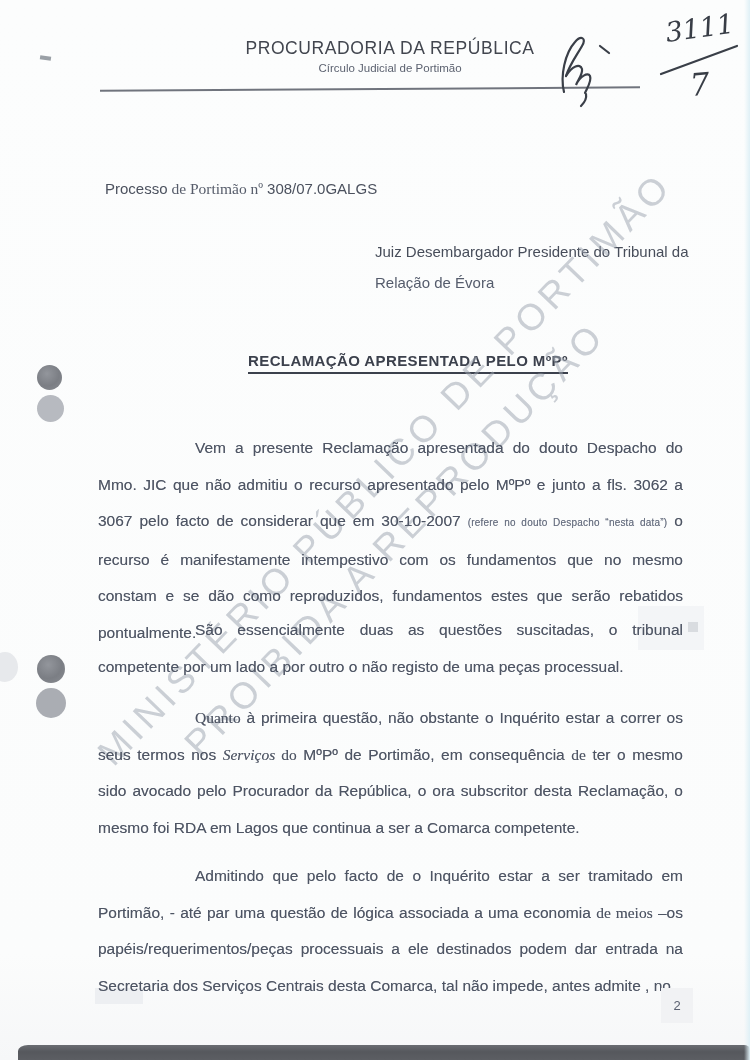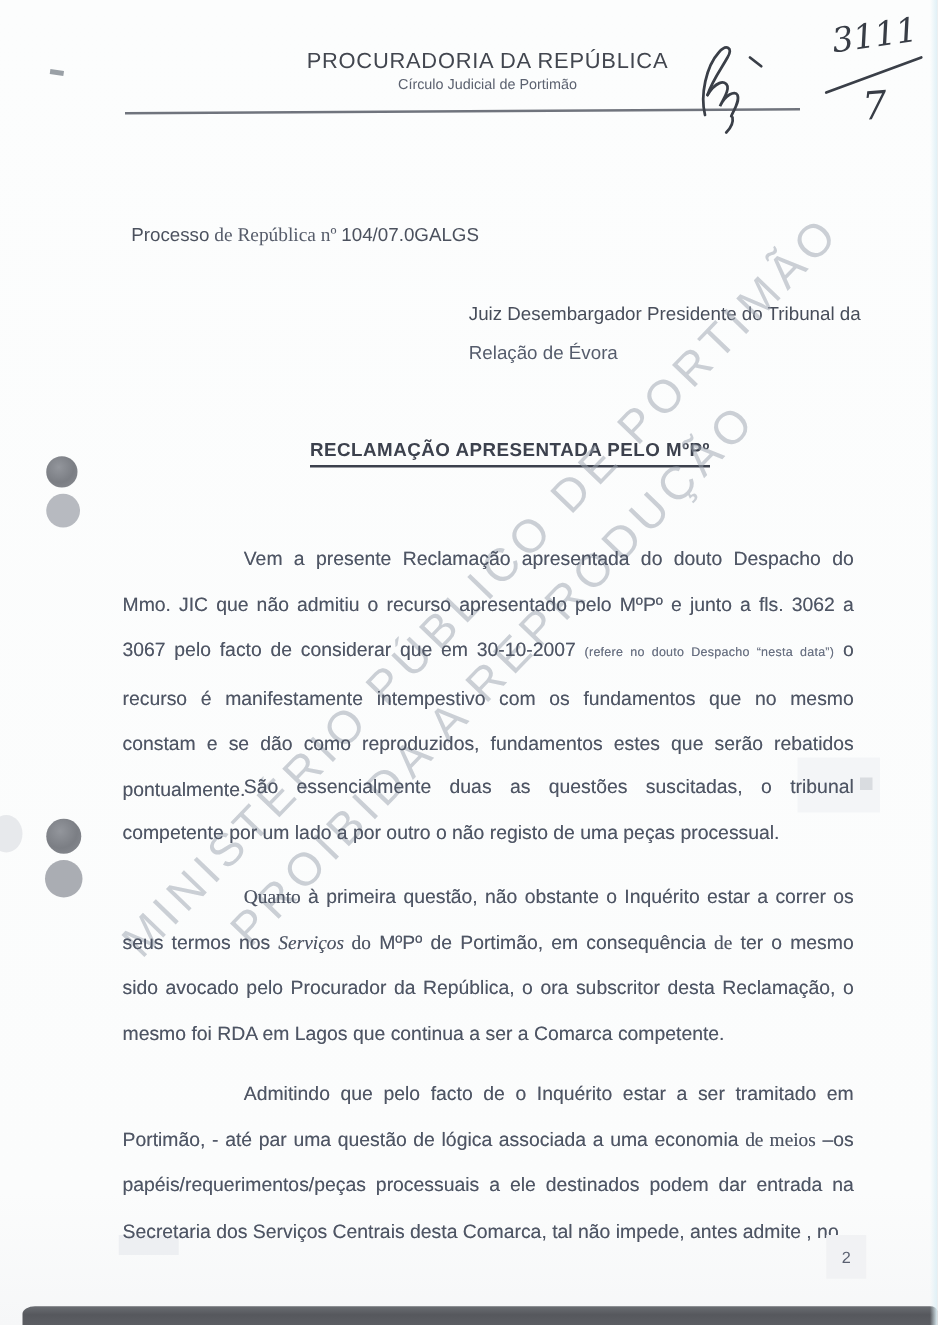--- a/index.html
+++ b/index.html
@@ -85,21 +85,21 @@
 
   <div class="hw" style="left:655px;top:8px;">
     <svg width="95" height="100" viewBox="0 0 95 100">
       <text x="12" y="34" font-size="27" transform="rotate(-8 12 34)">3111</text>
       <path d="M6 66 L82 38"></path>
       <text x="36" y="88" font-size="31" transform="rotate(-5 36 88)">7</text>
     </svg>
   </div>
 
   <div class="process">
-    <span>Processo</span><span class="serif" style="font-size:15.5px;color:#565c6a;"> de República nº </span><span>104/07.0GALGS</span>
+    <span>Processo</span><span class="serif" style="font-size:15.5px;color:#565c6a;"> de Portimão nº </span><span>308/07.0GALGS</span>
   </div>
 
   <div class="addressee">
     <div class="dark"><span>Juiz Desembargador Presidente do Tribunal da</span></div>
     <div><span>Relação de Évora</span></div>
   </div>
 
   <div class="doc-title">
     <span>RECLAMAÇÃO APRESENTADA PELO MºPº</span>
   </div>

